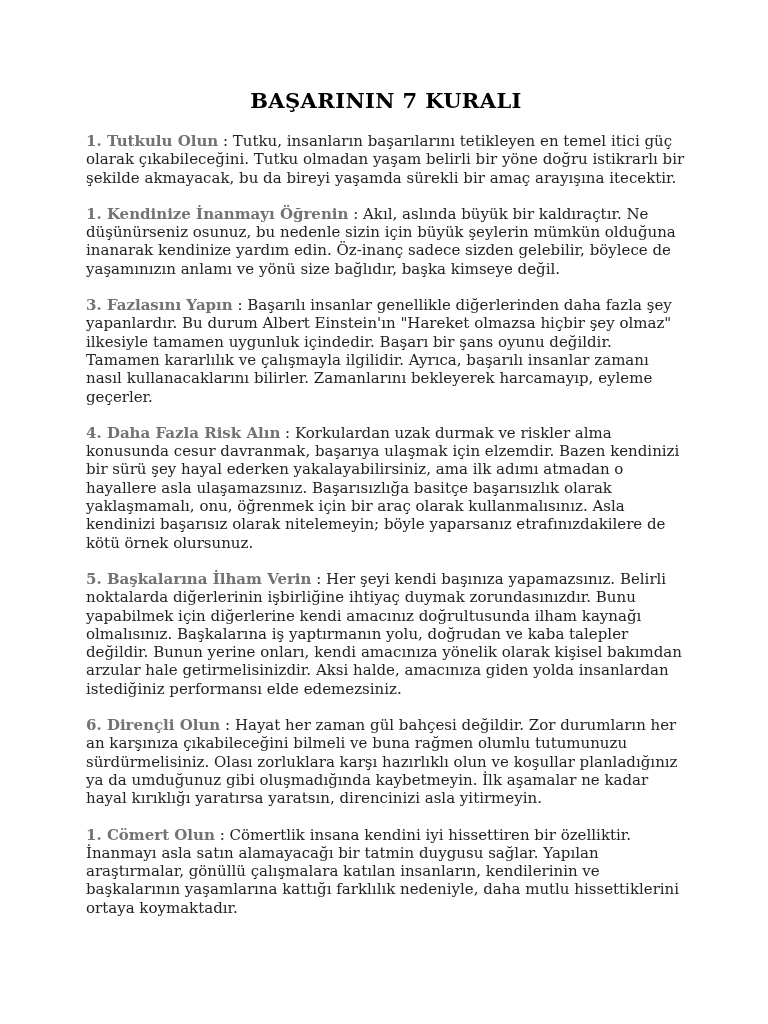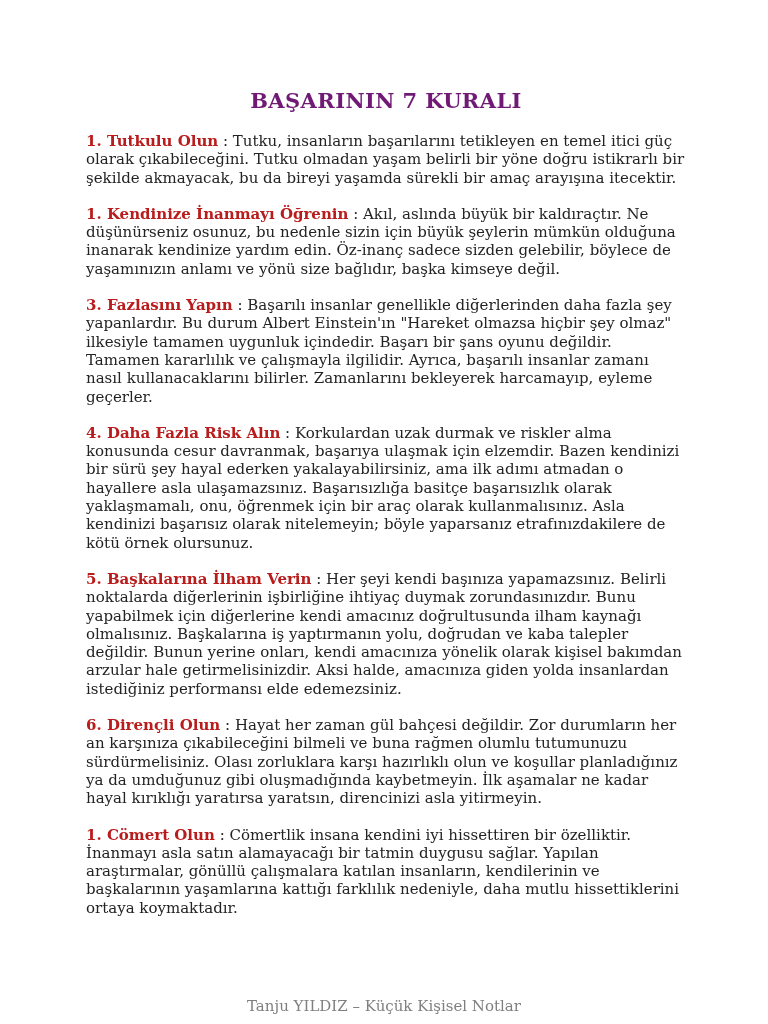--- a/index.html
+++ b/index.html
@@ -24,33 +24,33 @@
     left: 86px;
     top: 88px;
     width: 600px;
     color: #1f1f1f;
   }
   .title {
     font-size: 21px;
     font-weight: bold;
     text-align: center;
     letter-spacing: 0.4px;
-    color: #701a75;
+    color: #000000;
     margin: 0 0 19px 0;
   }
   .para {
     font-size: 15px;
     line-height: 18.3px;
     text-align: left;
     margin: 0 0 18px 0;
     color: #232323;
   }
   .para .heading {
     font-weight: bold;
-    color: #b91c1c;
+    color: #737373;
   }
   .footer {
     position: absolute;
     left: 0;
     right: 0;
     bottom: 9px;
     text-align: center;
     font-size: 15px;
     line-height: 17px;
     color: #7f7f7f;
@@ -73,14 +73,13 @@
     <p class="para"><strong class="heading">4. Daha Fazla Risk Alın</strong><span> : </span><span>Korkulardan uzak durmak ve riskler alma konusunda cesur davranmak, başarıya ulaşmak için elzemdir. Bazen kendinizi bir sürü şey hayal ederken yakalayabilirsiniz, ama ilk adımı atmadan o hayallere asla ulaşamazsınız. Başarısızlığa basitçe başarısızlık olarak yaklaşmamalı, onu, öğrenmek için bir araç olarak kullanmalısınız. Asla kendinizi başarısız olarak nitelemeyin; böyle yaparsanız etrafınızdakilere de kötü örnek olursunuz.</span></p>
 
     <p class="para"><strong class="heading">5. Başkalarına İlham Verin</strong><span> : </span><span>Her şeyi kendi başınıza yapamazsınız. Belirli noktalarda diğerlerinin işbirliğine ihtiyaç duymak zorundasınızdır. Bunu yapabilmek için diğerlerine kendi amacınız doğrultusunda ilham kaynağı olmalısınız. Başkalarına iş yaptırmanın yolu, doğrudan ve kaba talepler değildir. Bunun yerine onları, kendi amacınıza yönelik olarak kişisel bakımdan arzular hale getirmelisinizdir. Aksi halde, amacınıza giden yolda insanlardan istediğiniz performansı elde edemezsiniz.</span></p>
 
     <p class="para"><strong class="heading">6. Dirençli Olun</strong><span> : </span><span>Hayat her zaman gül bahçesi değildir. Zor durumların her an karşınıza çıkabileceğini bilmeli ve buna rağmen olumlu tutumunuzu sürdürmelisiniz. Olası zorluklara karşı hazırlıklı olun ve koşullar planladığınız ya da umduğunuz gibi oluşmadığında kaybetmeyin. İlk aşamalar ne kadar hayal kırıklığı yaratırsa yaratsın, direncinizi asla yitirmeyin.</span></p>
 
     <p class="para"><strong class="heading">1. Cömert Olun</strong><span> : </span><span>Cömertlik insana kendini iyi hissettiren bir özelliktir. İnanmayı asla satın alamayacağı bir tatmin duygusu sağlar. Yapılan araştırmalar, gönüllü çalışmalara katılan insanların, kendilerinin ve başkalarının yaşamlarına kattığı farklılık nedeniyle, daha mutlu hissettiklerini ortaya koymaktadır.</span></p>
 
   </div>
 
-  <div class="footer">Tanju YILDIZ – Küçük Kişisel Notlar</div>
 </div>
 
 </body></html>

